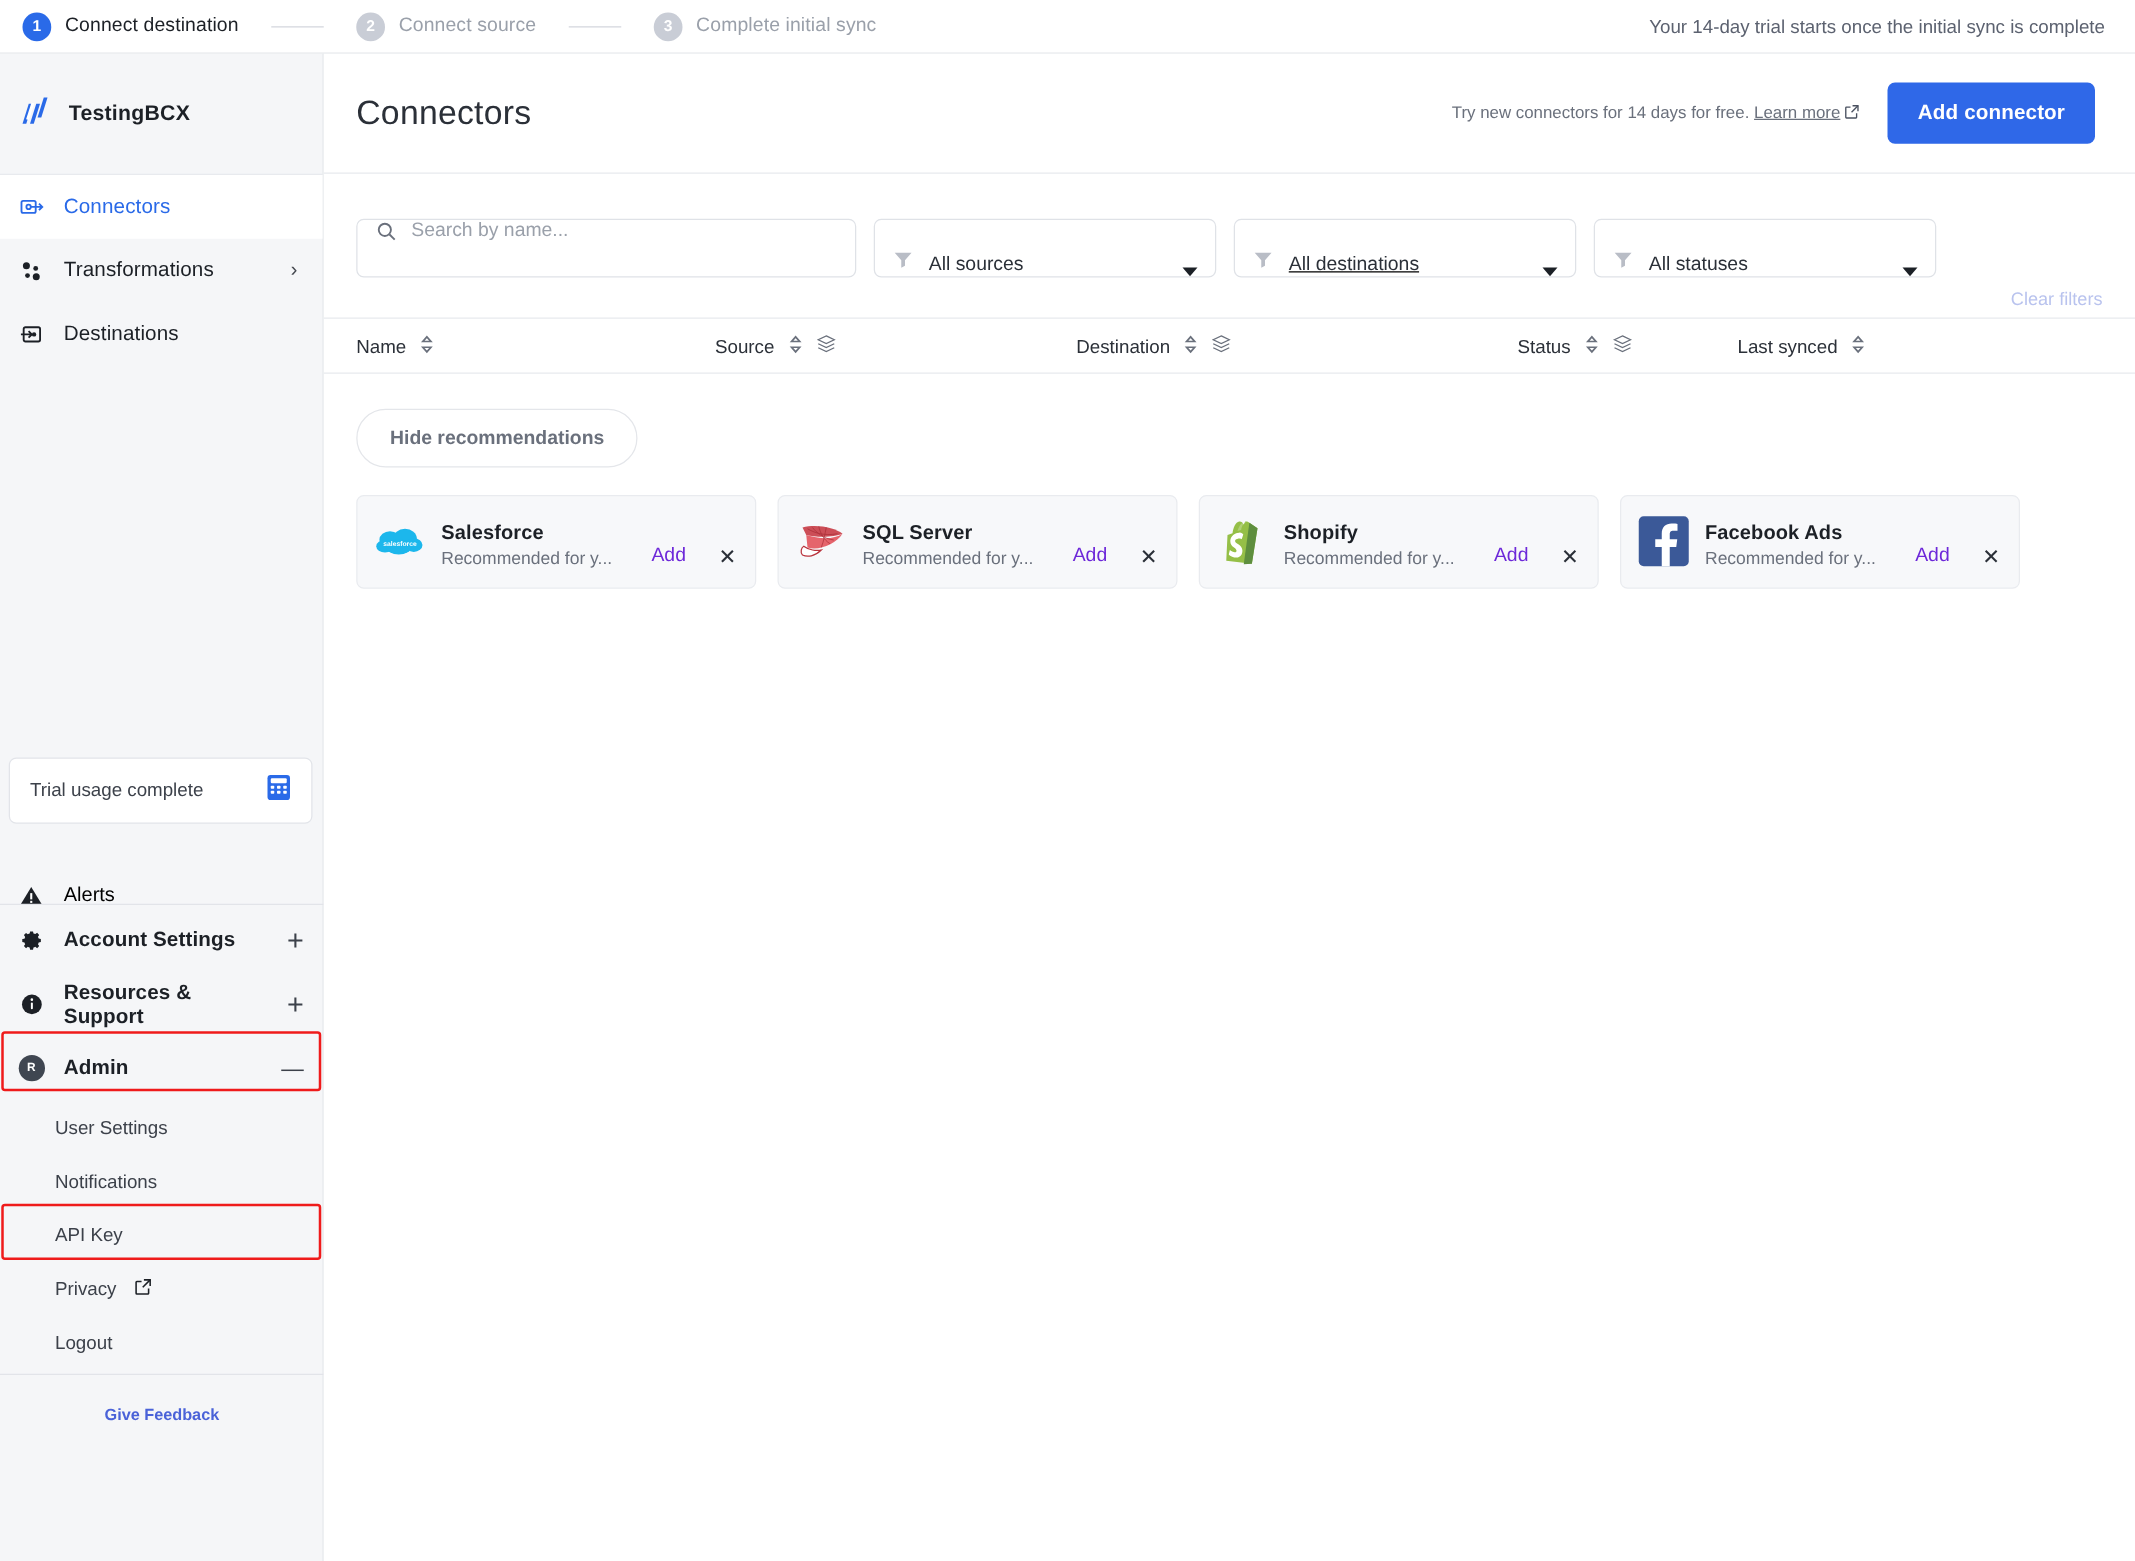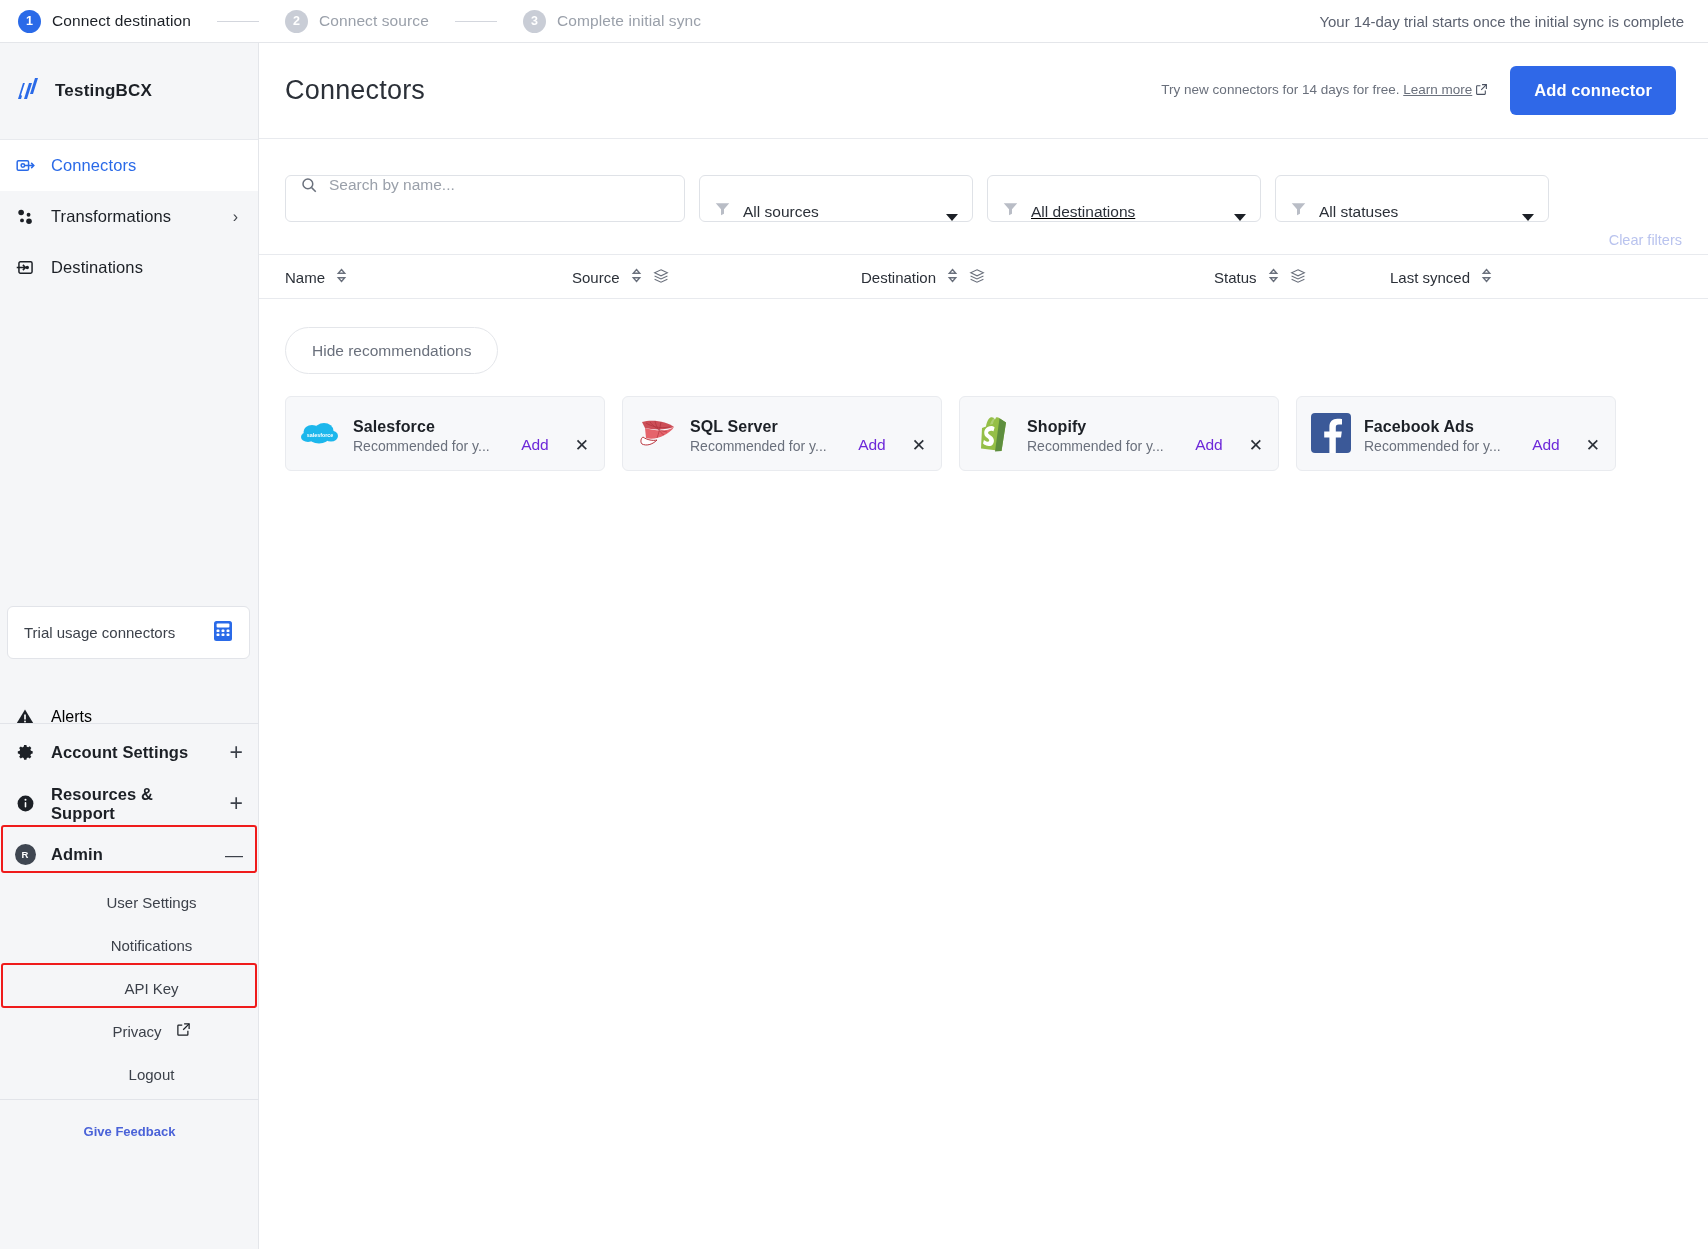--- a/index.html
+++ b/index.html
@@ -81,21 +81,21 @@
     position: absolute; left: 0; width: 259px; height: 51px;
     display: flex; align-items: center; padding-left: 14px; gap: 15px; cursor: pointer;
   }
   .group-row .gr-label { font-size: 16.5px; font-weight: 600; color: #1c2026; letter-spacing: .1px; }
   .group-row .plus {
     margin-left: auto; margin-right: 16px; color: #3c414a;
     font-size: 23px; line-height: 1; font-weight: 300;
   }
   .sub-item {
     position: absolute; left: 0; width: 259px; height: 43px;
-    display: flex; align-items: center; padding-left: 44px; gap: 8px; cursor: pointer; justify-content: center;
+    display: flex; align-items: center; padding-left: 44px; gap: 8px; cursor: pointer;
   }
   .sub-item .si-label { font-size: 15px; color: #3c414a; }
   .hl-box {
     position: absolute; border: 2.5px solid #ef1b1b; border-radius: 3px;
     pointer-events: none;
   }
   .give-feedback {
     position: absolute; left: 0; top: 1058px; width: 259px; height: 60px;
     display: flex; align-items: center; justify-content: center;
     font-size: 13px; color: #4a62d8; font-weight: 600; cursor: pointer;
@@ -163,21 +163,21 @@
   }
   .th { position: absolute; top: 0; height: 45px; display: flex; align-items: center; gap: 11px; }
   .th-label { font-size: 15px; color: #2b3038; }
   .sort-ic, .stack-ic { cursor: pointer; }
 
   
   .hide-rec-btn {
     margin: 28px 0 0 26px;
     height: 47px; padding: 0 26px;
     border: 1px solid #e4e6ea; border-radius: 24px; background: #ffffff;
-    font-size: 15.5px; color: #6a707c; font-family: inherit; cursor: pointer;
+    font-size: 15.5px; color: #6a707c; font-family: inherit; cursor: pointer; font-weight: bold;
   }
   .rec-row { display: flex; gap: 17px; padding: 22px 26px 0 26px; }
   .rec-card {
     width: 320px; height: 75px;
     background: #f7f8fa; border: 1px solid #e9ebef; border-radius: 6px;
     display: flex; align-items: flex-end; padding: 16px 13px; gap: 12px;
   }
   .rec-logo { width: 42px; height: 42px; flex: none; display: flex; align-items: center; justify-content: center; }
   .rec-texts { min-width: 0; }
   .rec-name { font-size: 16px; font-weight: 700; color: #1c2026; letter-spacing: .1px; white-space: nowrap; }
@@ -259,21 +259,21 @@
       <svg width="21" height="21" viewBox="0 0 24 24" fill="none" stroke="#1c2026" stroke-width="1.7">
         <rect x="4.5" y="5.5" width="15" height="13" rx="1.6"></rect>
         <circle cx="14" cy="12" r="2" fill="#1c2026" stroke="none"></circle>
         <path d="M2 12 H12 M9 9 L12 12 L9 15"></path>
       </svg>
     </span>
     <span class="ni-label">Destinations</span>
   </div>
 
   <div class="trial-card">
-    <span class="trial-card-label">Trial usage connectors</span>
+    <span class="trial-card-label">Trial usage complete</span>
     <span class="calc-icon">
       <svg width="20" height="22" viewBox="0 0 20 22">
         <rect x="1" y="1" width="18" height="20" rx="2.5" fill="#2a6ae8"></rect>
         <rect x="3.6" y="3.6" width="12.8" height="4" rx="1" fill="#ffffff"></rect>
         <g fill="#ffffff">
           <rect x="3.6" y="9.6" width="2.8" height="2.4" rx=".6"></rect>
           <rect x="8.6" y="9.6" width="2.8" height="2.4" rx=".6"></rect>
           <rect x="13.6" y="9.6" width="2.8" height="2.4" rx=".6"></rect>
           <rect x="3.6" y="13.6" width="2.8" height="2.4" rx=".6"></rect>
           <rect x="8.6" y="13.6" width="2.8" height="2.4" rx=".6"></rect>

